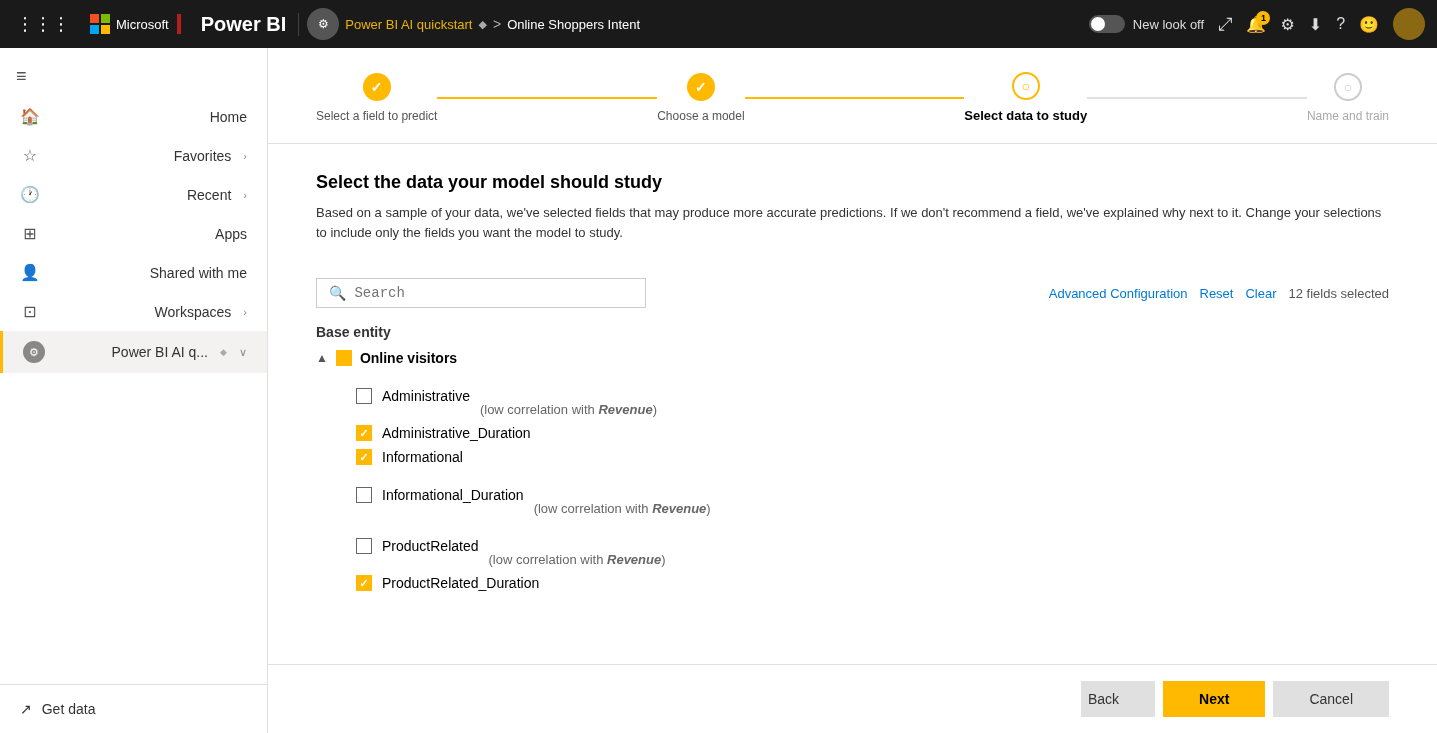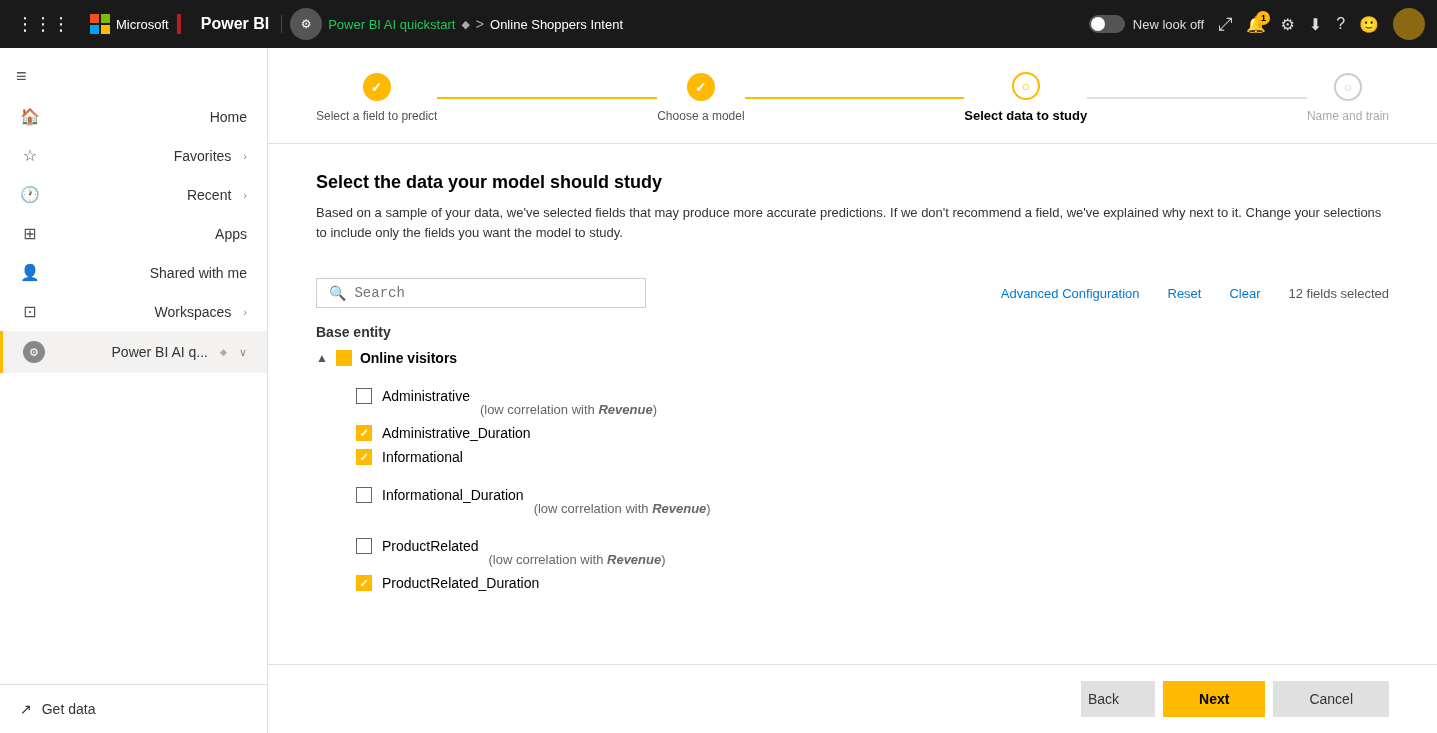--- a/index.html
+++ b/index.html
@@ -11,24 +11,24 @@
       height: 48px; padding: 0 12px; gap: 8px;
     }
     .topnav-waffle { font-size: 18px; cursor: pointer; padding: 4px; }
     .topnav-microsoft { display: flex; align-items: center; gap: 6px; padding: 0 8px; border-right: 4px solid #b91c1c; }
     .ms-logo { width: 20px; height: 20px; display: grid; grid-template-columns: 1fr 1fr; gap: 2px; }
     .ms-logo div { width: 9px; height: 9px; }
     .ms-logo .r { background: #f25022; }
     .ms-logo .g { background: #7fba00; }
     .ms-logo .b { background: #00a4ef; }
     .ms-logo .y { background: #ffb900; }
-    .topnav-brand { font-size: 16px; font-weight: 600; padding: 0 12px; border-right: 1px solid #444; }
+    .topnav-brand { font-size: 20px; font-weight: 600; padding: 0 12px; border-right: 1px solid #444; }
     .topnav-breadcrumb { display: flex; align-items: center; gap: 6px; flex: 1; }
     .topnav-avatar-sm { width: 32px; height: 32px; border-radius: 50%; background: #555; display: flex; align-items: center; justify-content: center; font-size: 12px; }
-    .breadcrumb-link { color: #22c55e; font-size: 13px; }
+    .breadcrumb-link { color: #eab308; font-size: 13px; }
     .breadcrumb-diamond { color: #aaa; font-size: 11px; }
     .breadcrumb-sep { color: #aaa; }
     .breadcrumb-current { color: #fff; font-size: 13px; }
     .topnav-right { display: flex; align-items: center; gap: 14px; margin-left: auto; }
     .toggle-wrap { display: flex; align-items: center; gap: 8px; }
     .toggle { width: 36px; height: 18px; background: #555; border-radius: 9px; position: relative; cursor: pointer; }
     .toggle-knob { width: 14px; height: 14px; background: #fff; border-radius: 50%; position: absolute; top: 2px; left: 2px; }
     .new-look-label { font-size: 13px; color: #ddd; }
     .topnav-icon { font-size: 16px; color: #ddd; cursor: pointer; position: relative; }
     .notif-badge { position: absolute; top: -4px; right: -4px; background: #ffb900; color: #000; border-radius: 50%; width: 14px; height: 14px; font-size: 9px; display: flex; align-items: center; justify-content: center; font-weight: bold; }
@@ -68,21 +68,21 @@
     .step-label.inactive { color: #aaa; }
 
     
     .content-area { flex: 1; padding: 28px 48px; overflow-y: auto; position: relative; }
     .section-title { font-size: 18px; font-weight: 600; color: #000; margin-bottom: 10px; }
     .section-desc { font-size: 13px; color: #333; line-height: 1.5; margin-bottom: 36px; max-width: 1100px; }
     .search-row { display: flex; align-items: center; justify-content: space-between; margin-bottom: 16px; }
     .search-box { display: flex; align-items: center; border: 1px solid #ccc; padding: 6px 12px; width: 330px; gap: 8px; }
     .search-box input { border: none; outline: none; flex: 1; font-size: 14px; font-family: Liberation Mono, monospace; }
     .search-icon { color: #666; font-size: 14px; }
-    .adv-links { display: flex; align-items: center; gap: 28px; font-size: 13px; }
+    .adv-links { display: flex; align-items: center; gap: 12px; font-size: 13px; }
     .adv-link { color: #0078d4; cursor: pointer; text-decoration: none; }
     .fields-count { color: #555; font-size: 13px; }
 
     .base-entity-label { font-size: 14px; font-weight: 600; color: #333; margin-bottom: 10px; }
     .entity-group { }
     .entity-header { display: flex; align-items: center; gap: 8px; margin-bottom: 8px; }
     .entity-collapse { cursor: pointer; color: #555; font-size: 12px; }
     .entity-icon { width: 16px; height: 16px; background: #ffb900; display: inline-block; }
     .entity-name { font-weight: 600; font-size: 14px; }
     .field-list { margin-left: 40px; display: flex; flex-direction: column; gap: 8px; }

